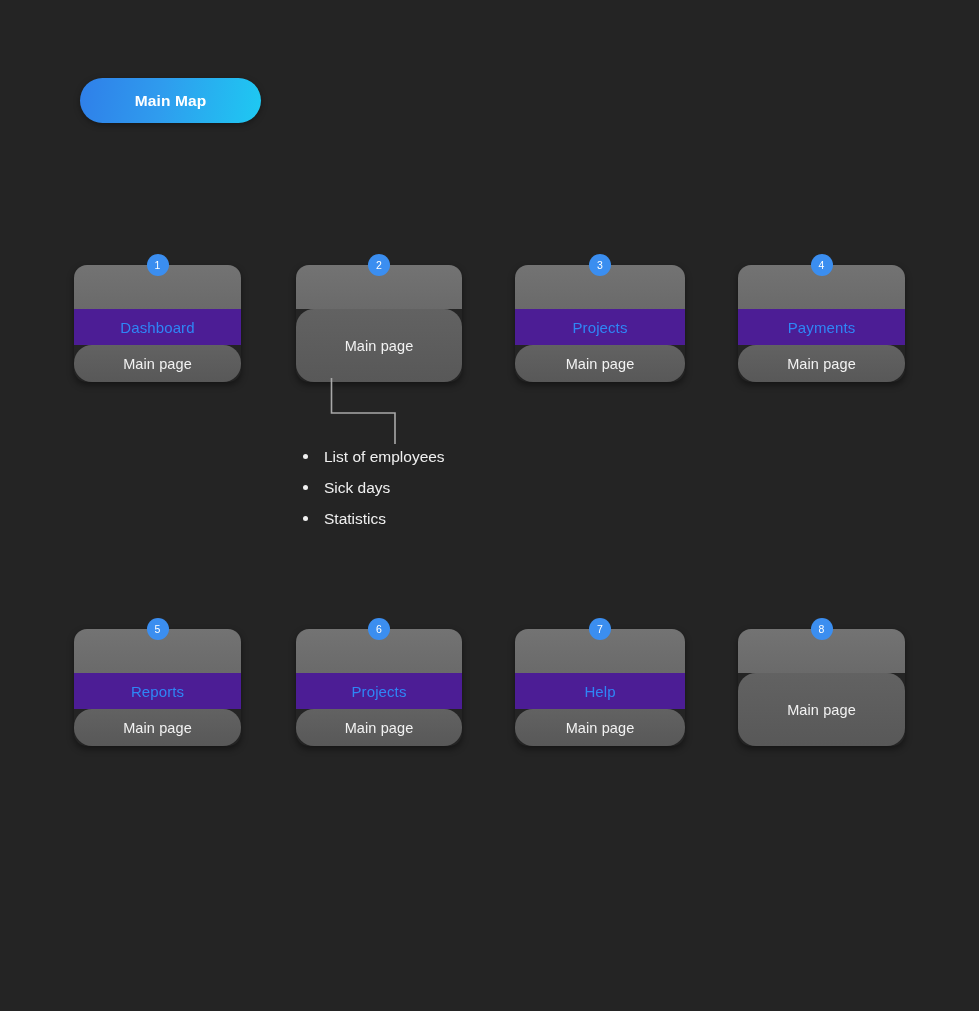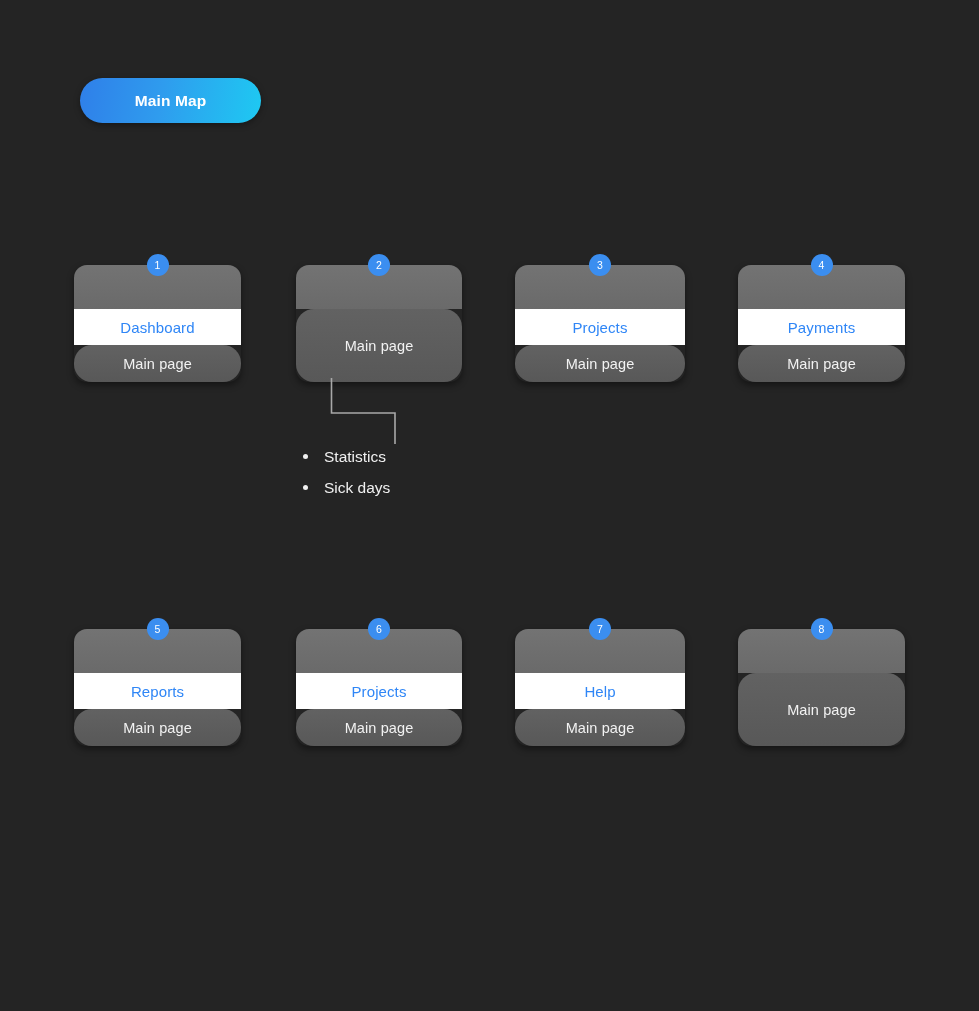--- a/index.html
+++ b/index.html
@@ -55,21 +55,21 @@
     overflow: hidden;
     display: flex;
     flex-direction: column;
   }
   .card-top {
     height: 44px;
     background: linear-gradient(180deg, #737373 0%, #6a6a6a 100%);
   }
   .card-band {
     height: 36px;
-    background: #ffffff;
+    background: #4c1d95;
     display: flex;
     align-items: center;
     justify-content: center;
   }
   .card-band-label {
     color: #2f86f6;
     font-size: 15px;
     font-weight: normal;
     letter-spacing: 0.1px;
   }
@@ -210,26 +210,30 @@
     </div>
   </div>
 
   <svg class="connector" viewBox="0 0 100 70">
     <path d="M 11.5 0 L 11.5 35 L 75 35 L 75 66" fill="none" stroke="#a8a8a8" stroke-width="1.6"></path>
   </svg>
 
   <ul class="bullet-list">
     <li class="bullet-item">
       <span class="bullet-dot"></span>
-      <span>Statistics</span>
+      <span>List of employees</span>
     </li>
     <li class="bullet-item">
       <span class="bullet-dot"></span>
       <span>Sick days</span>
     </li>
+    <li class="bullet-item">
+      <span class="bullet-dot"></span>
+      <span>Statistics</span>
+    </li>
   </ul>
 
   <div class="card" style="left:74px; top:629px; width:167px;">
     <div class="card-body">
       <div class="card-top"></div>
       <div class="card-band">
         <span class="card-band-label">Reports</span>
       </div>
       <div class="card-bottom">
         <span class="card-bottom-label">Main page</span>

